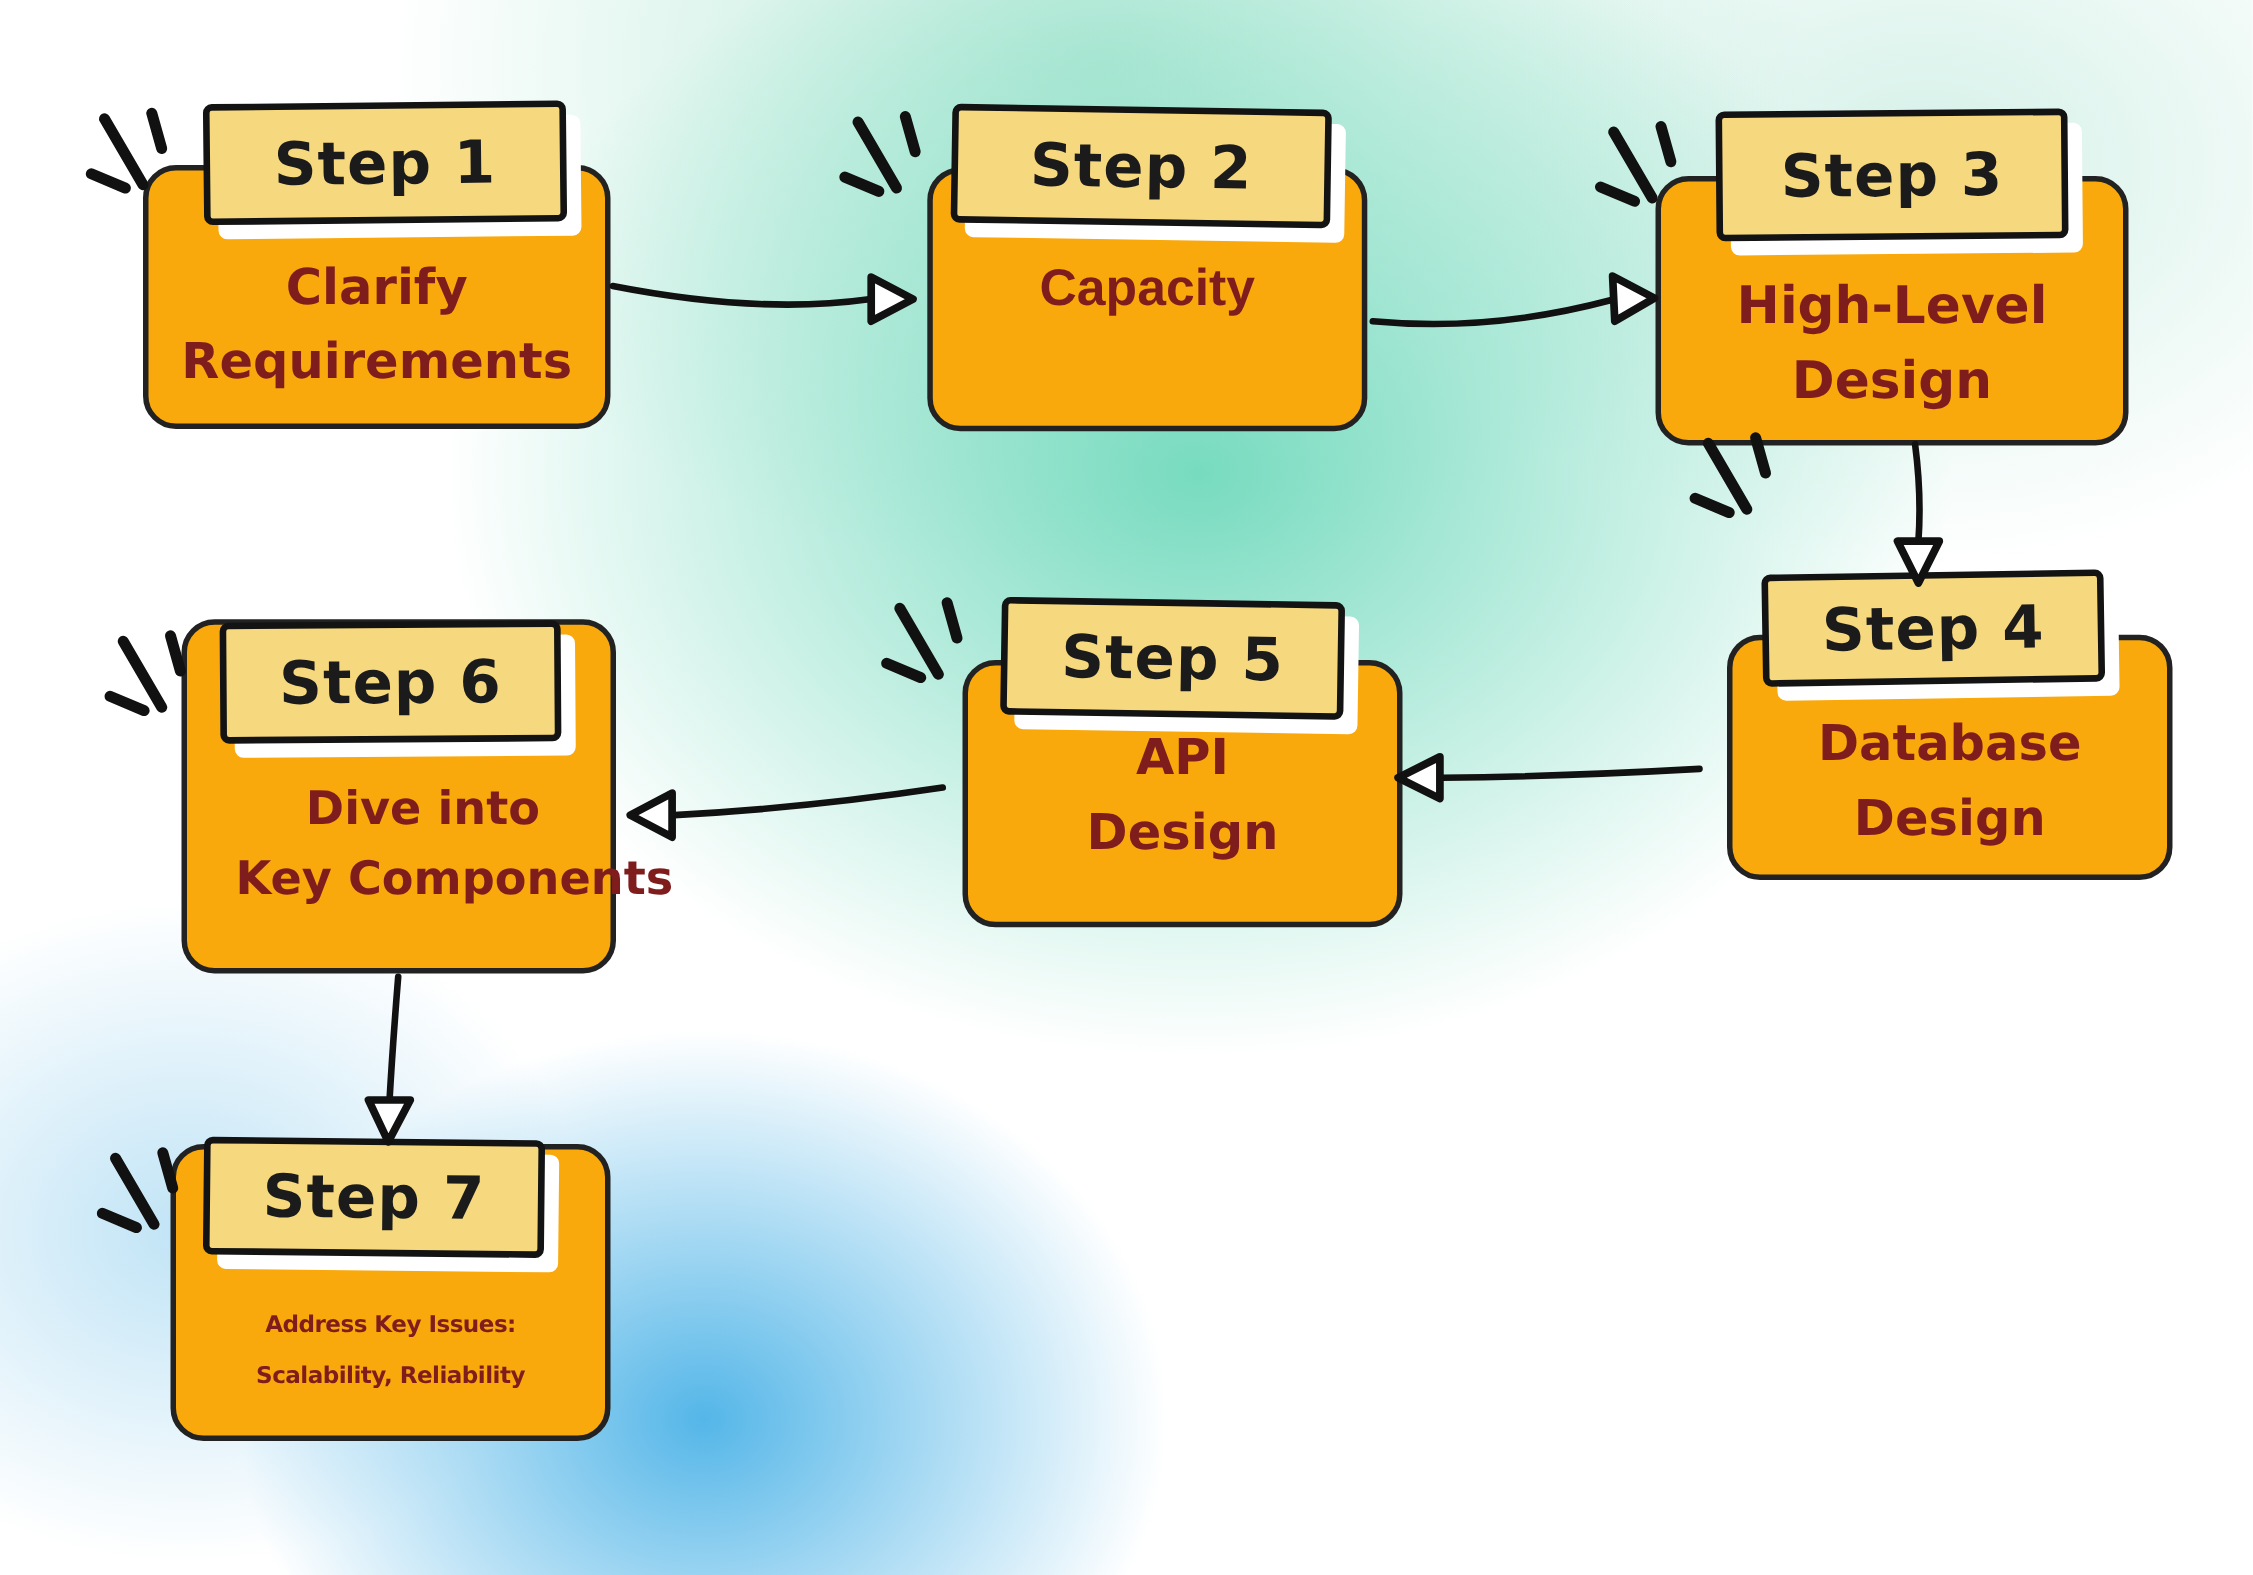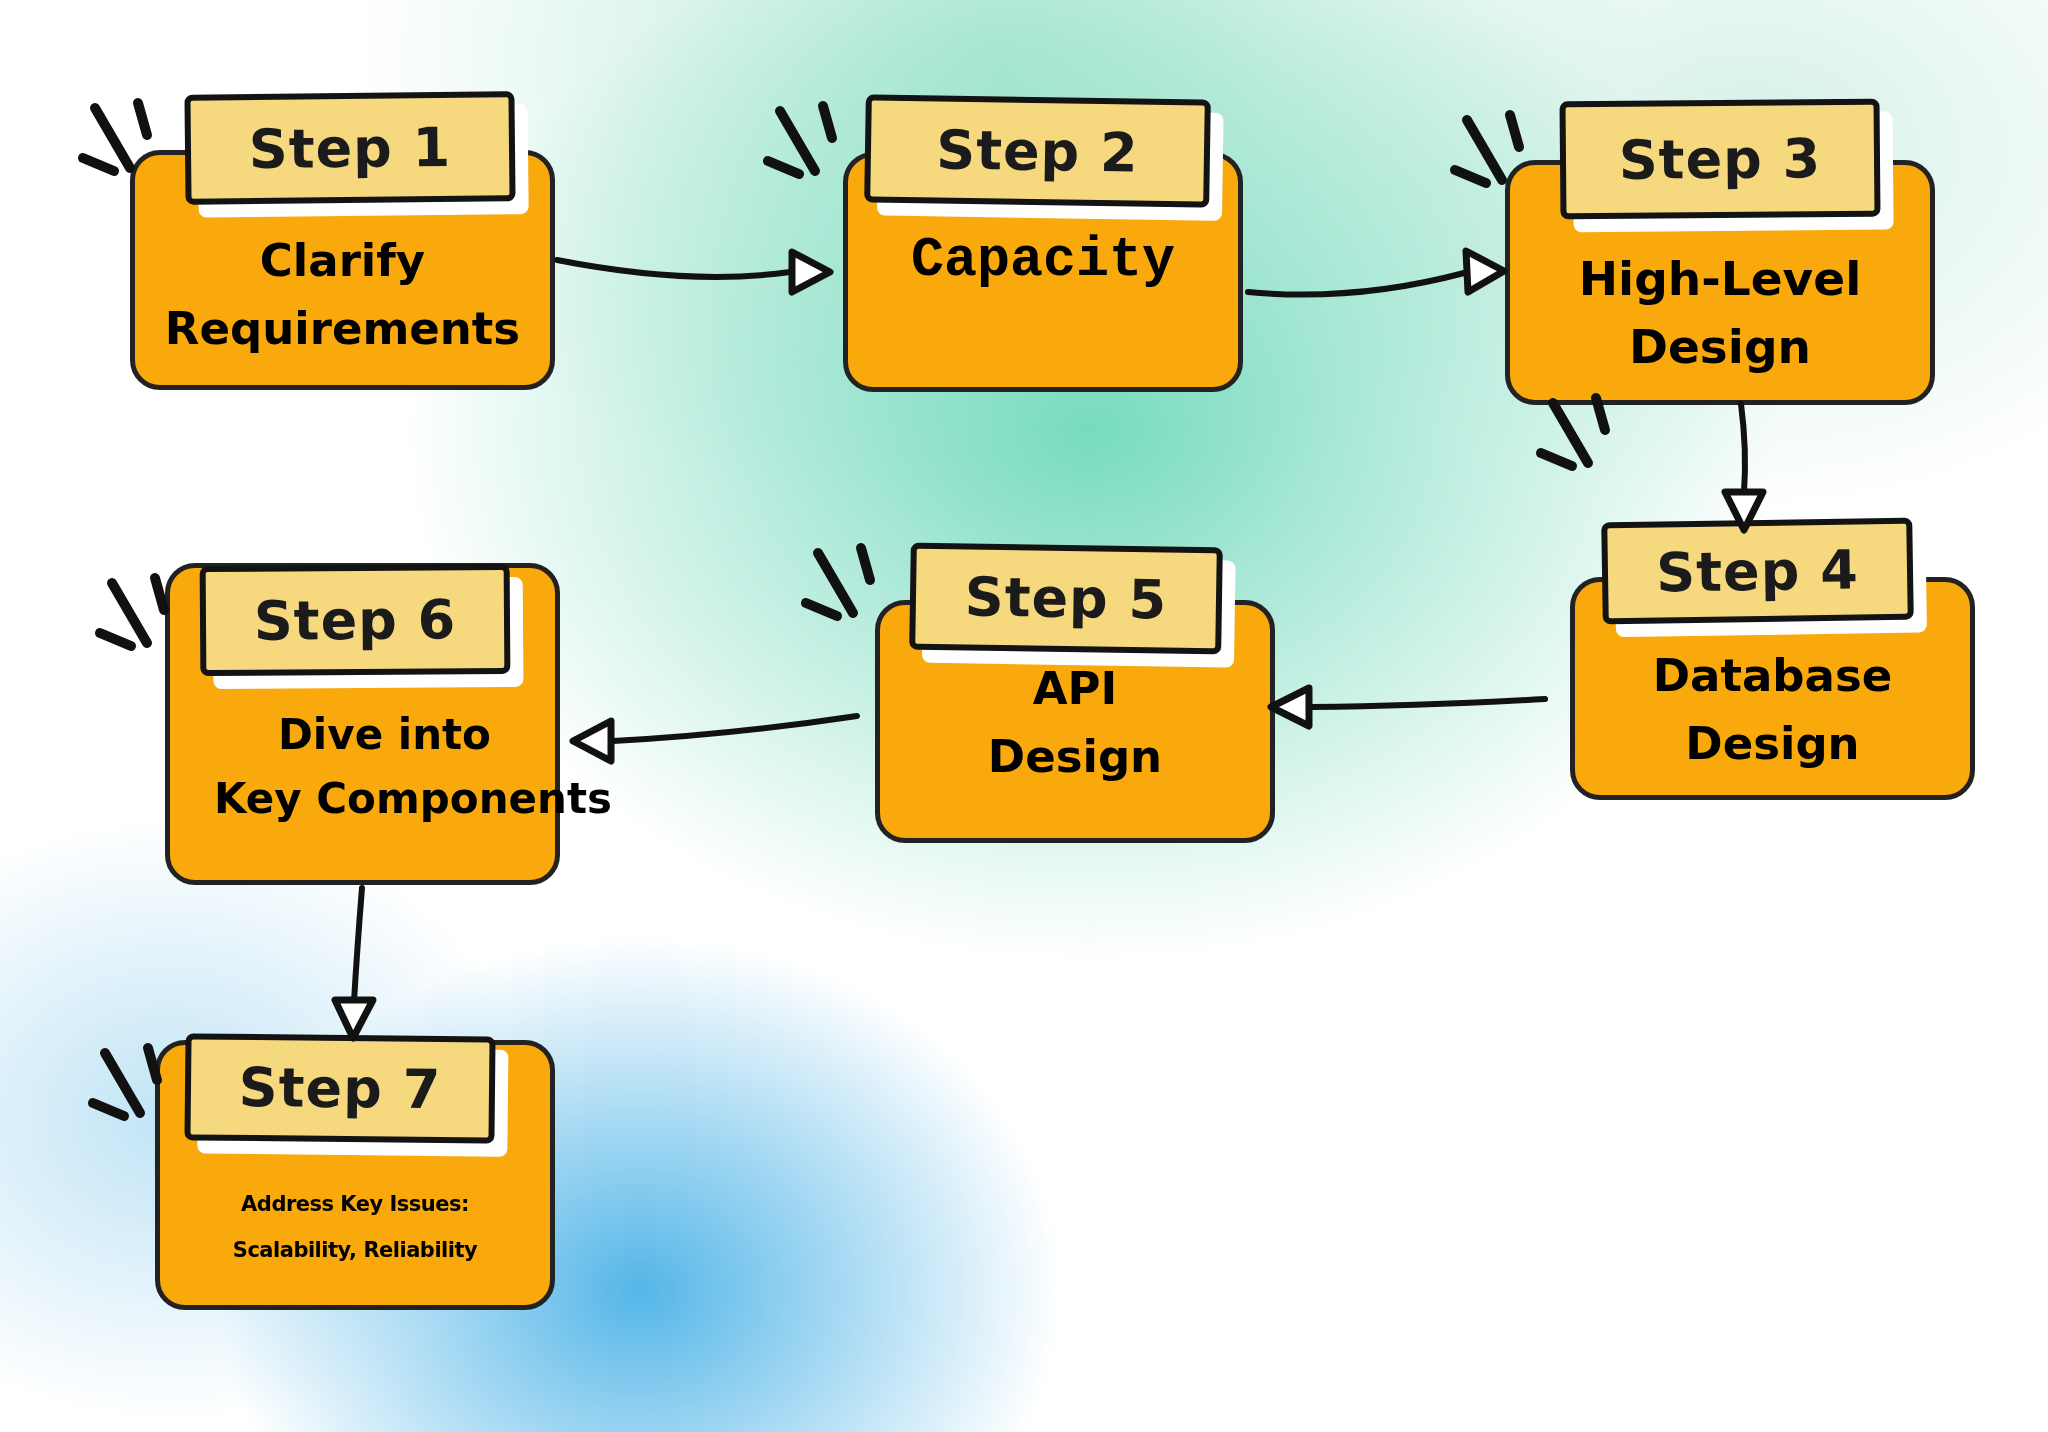--- a/index.html
+++ b/index.html
@@ -26,24 +26,24 @@
   .card::before{ 
     content:"";
     position:absolute;inset:-5px;
     border-radius:34px;
     transform:translate(-18px,16px);
     background:repeating-linear-gradient(45deg, #233531 0 9px, rgba(0,0,0,0) 9px 23px);
     z-index:-1;
   }
   .card-lines{position:absolute;left:0;right:0;text-align:center;}
   .bodyline{
-    font-size:45px;font-weight:bold;color:#000000;
+    font-size:45px;font-weight:bold;color:#7f1d1d;
     line-height:68px;white-space:nowrap;
   }
-  .serif .bodyline{font-family:Liberation Mono, monospace;font-size:55px;}
+  .serif .bodyline{font-family:Liberation Sans, sans-serif;font-size:47px;}
   .label{
     position:absolute;
     background:#F6D87E;
     border:6px solid #131313;
     border-radius:8px;
     box-shadow:13px 13px 0 0 #ffffff;
     display:flex;align-items:center;justify-content:center;
     z-index:3;
   }
   .label span{

